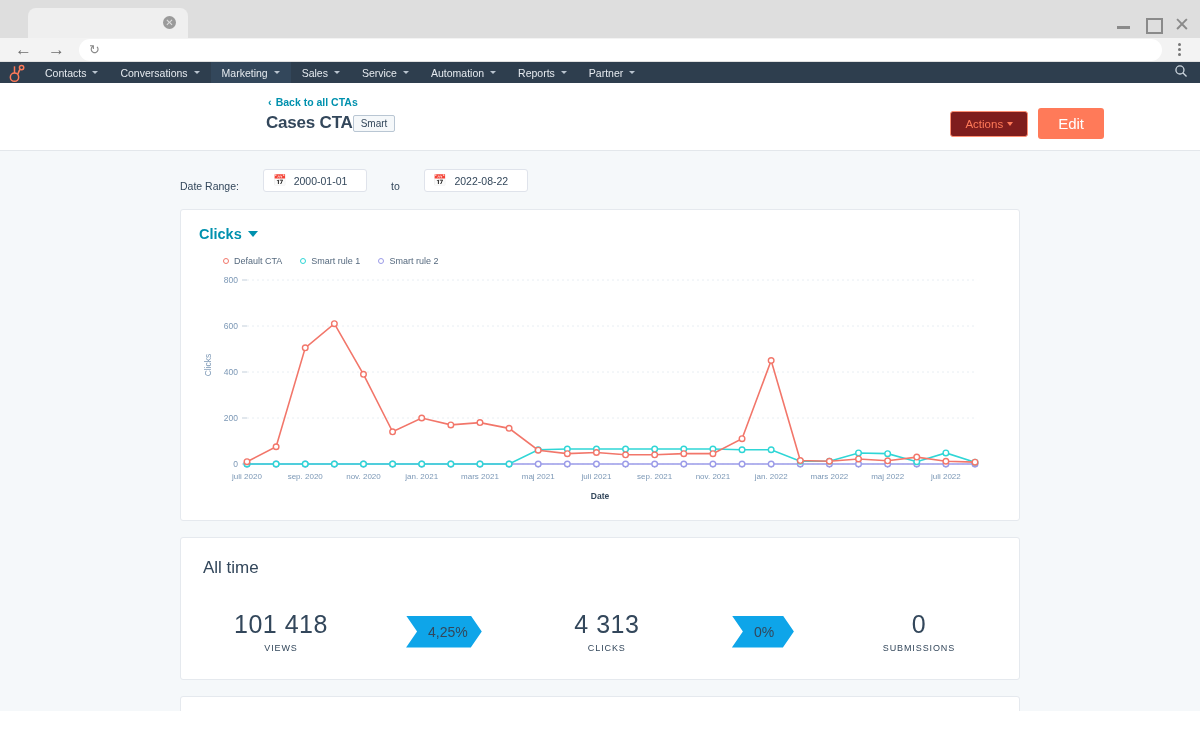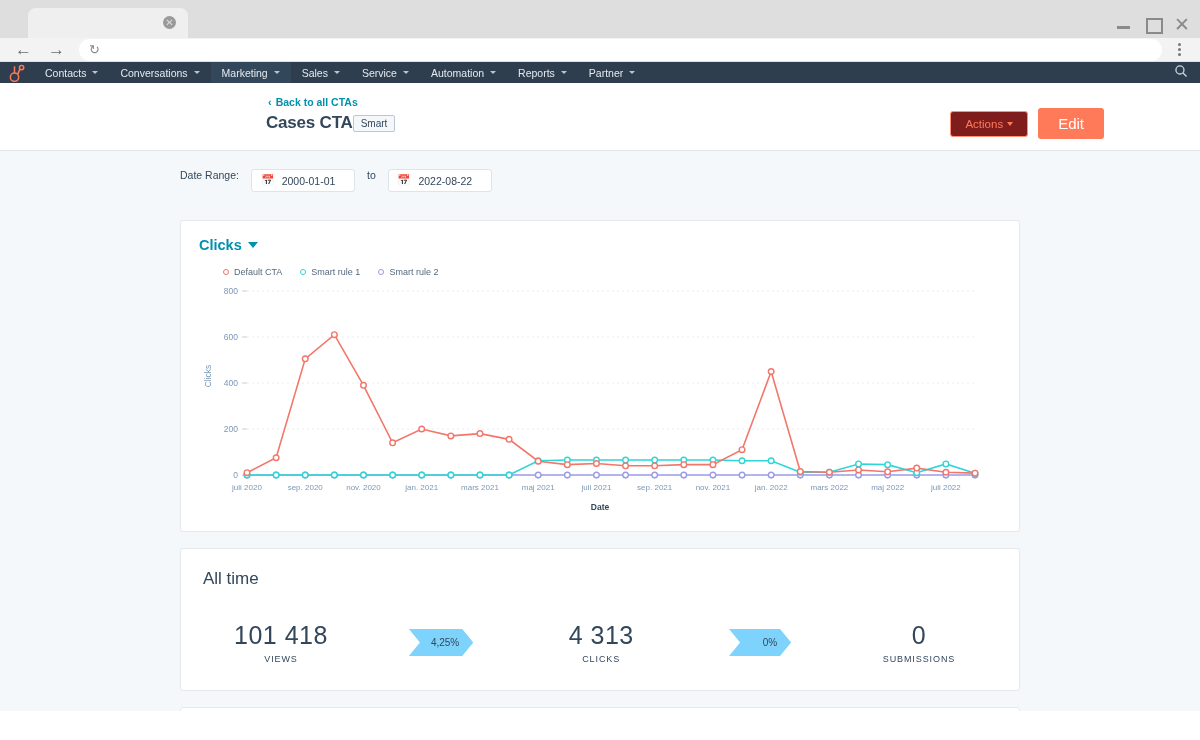--- a/index.html
+++ b/index.html
@@ -127,22 +127,22 @@
   }
 
   
   .page-body {
     background: #f5f8fa; height: 560px;
     overflow: hidden; position: relative;
   }
   .content { width: 840px; margin: 0 auto; padding-top: 18px; }
 
   .daterange-row {
-    display: flex; align-items: flex-start; gap: 12px;
-    font-size: 10.5px; color: #33475b; margin-bottom: 28px;
+    display: flex; align-items: flex-end; gap: 24px;
+    font-size: 10.5px; color: #33475b; margin-bottom: 17px;
   }
   .date-input {
     background: #fff; border: 1px solid #dfe3eb; border-radius: 3px;
     padding: 4px 9px; display: flex; align-items: center; gap: 7px;
     font-size: 10.5px; color: #33475b; min-width: 104px;
   }
   .cal-icon { font-size: 11px; color: #516f90; }
 
   .card {
     background: #fff; border: 1px solid #e5e9ee; border-radius: 3px;
@@ -182,24 +182,24 @@
   .stats-heading { font-size: 17px; color: #33475b; font-weight: 400; }
   .stats-sub { font-size: 9.5px; color: #7c98b6; margin-top: 4px; }
   .stats-row {
     display: flex; align-items: center; justify-content: space-between;
     margin-top: 32px; padding: 0 18px;
   }
   .stat { text-align: center; min-width: 120px; }
   .stat-value { font-size: 25px; color: #33475b; font-weight: 300; letter-spacing: 0.5px; }
   .stat-label { font-size: 9px; color: #33475b; letter-spacing: 0.9px; margin-top: 4px; }
   .chevron-stat {
-    background: #7dd3fc; color: #33475b; font-size: 10px;
+    background: #0ea5e9; color: #33475b; font-size: 14px;
     padding: 8px 14px 8px 22px; position: relative;
     clip-path: polygon(0 0, calc(100% - 11px) 0, 100% 50%, calc(100% - 11px) 100%, 0 100%, 11px 50%);
-    min-width: 62px; text-align: right;
+    min-width: 62px; text-align: left;
   }
   .partial-card { height: 40px; background: #fff; border: 1px solid #e5e9ee; border-radius: 3px; position: relative; }
 </style>
 </head>
 <body>
 
 <div class="browser-chrome">
   <div class="tabstrip">
     <div class="tab">
       <span></span>

